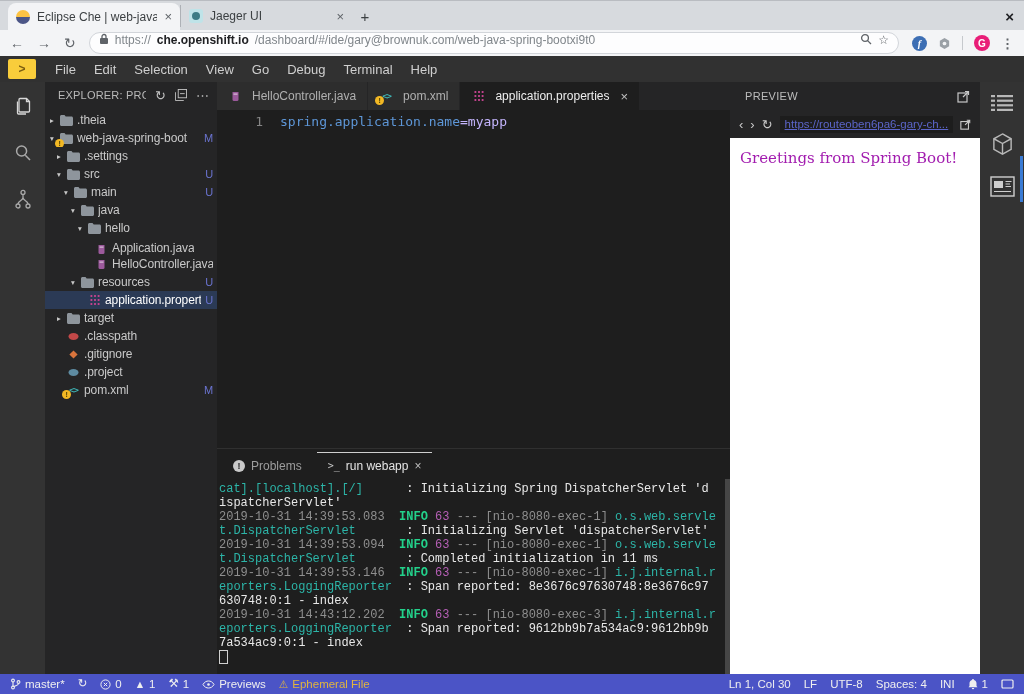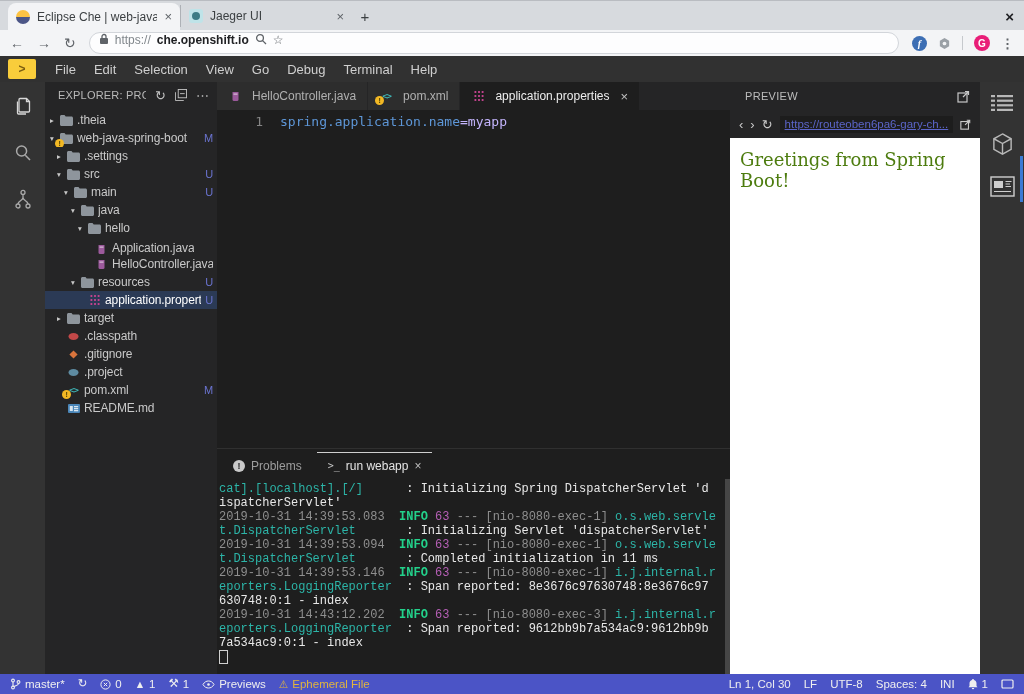--- a/index.html
+++ b/index.html
@@ -98,22 +98,22 @@
   .term-scroll{position:absolute;right:0;top:30px;width:5px;bottom:0;background:#464646}
   
   .previewcol{width:250px;flex:none;display:flex;flex-direction:column;background:#252526}
   .pv-header{height:28px;flex:none;display:flex;align-items:center;padding:0 10px 0 15px;
              font-size:11px;color:#bdbdbd;letter-spacing:.3px}
   .pv-open{margin-left:auto;display:flex}
   .pv-nav{height:28px;flex:none;display:flex;align-items:center;gap:7px;padding:0 9px;color:#cccccc}
   .pv-navic{font-size:13px;line-height:1;color:#c9c9c9}
   .pv-link{flex:1;font-size:11.5px;color:#5b65c9;text-decoration:underline;background:#1d1d1d;
            padding:2.5px 5px;white-space:nowrap;overflow:hidden}
-  .pv-content{flex:1;background:#ffffff;color:#4d7c0f;font-family:"DejaVu Serif",serif;
-              font-size:18px;padding:11px 10px;box-sizing:border-box}
+  .pv-content{flex:1;background:#ffffff;color:#a21caf;font-family:"DejaVu Serif",serif;
+              font-size:15px;padding:11px 10px;box-sizing:border-box}
   
   .statusbar{position:absolute;left:0;top:674px;width:1024px;height:20px;background:#4b54c6;
              color:#efefef;font-size:11.5px;display:flex;align-items:center;padding:0 10px;
              box-sizing:border-box;gap:6px}
   .sb-item{display:flex;align-items:center;gap:4px;white-space:nowrap}
   .sb-right{margin-left:auto;display:flex;gap:13px;align-items:center}
   .gold{color:#e2b53e}
   .glyph{line-height:1}
 </style>
 </head>
@@ -141,20 +141,21 @@
   <span class="navic">↻</span>
   <div class="urlbar">
     <span style="display:flex">
       <svg width="10" height="12" viewBox="0 0 10 12">
           <rect x="1" y="5" width="8" height="6" rx="1" fill="#5f6368"></rect>
           <path d="M3 5V3.5a2 2 0 0 1 4 0V5" fill="none" stroke="#5f6368" stroke-width="1.3"></path>
         </svg>
     </span>
     <span class="url-scheme">https://</span>
       <span class="url-host">che.openshift.io</span>
+      <span class="url-path">/dashboard/#/ide/gary@brownuk.com/web-java-spring-bootxi9t0</span>
     <span class="urlic" style="display:flex">
       <svg width="12" height="12" viewBox="0 0 12 12" fill="none" stroke="#5f6368" stroke-width="1.3">
           <circle cx="5" cy="5" r="3.4"></circle>
           <path d="M7.6 7.6L11 11"></path>
         </svg>
     </span>
     <span class="urlic">☆</span>
   </div>
   <div class="chromeicons">
     <span class="fedora">f</span>
@@ -376,33 +377,20 @@
           <span class="tlabel">.project</span>
         </div>
         <div class="trow" style="padding-left: 12px;">
           <span class="arrowslot"></span>
           <span class="ticon">
             <span style="color:#3fb6b6;font-size:9px;font-weight:bold;letter-spacing:-1px;font-family:'DejaVu Sans Mono',monospace">&lt;&gt;</span>
             <span class="warnbadge">!</span>
           </span>
           <span class="tlabel">pom.xml</span>
           <span class="dec">M</span>
-        </div>
-        <div class="trow" style="padding-left: 12px;">
-          <span class="arrowslot"></span>
-          <span class="ticon">
-            <svg width="12" height="9" viewBox="0 0 12 9">
-              <rect width="12" height="9" rx="1" fill="#4a86b8"></rect>
-              <rect x="1.8" y="2" width="3" height="5" fill="#d9e6f0"></rect>
-              <rect x="6" y="2" width="4.2" height="1.3" fill="#d9e6f0"></rect>
-              <rect x="6" y="4" width="4.2" height="1.3" fill="#d9e6f0"></rect>
-              <rect x="6" y="6" width="4.2" height="1.3" fill="#d9e6f0"></rect>
-            </svg>
-          </span>
-          <span class="tlabel">README.md</span>
         </div>
       </div>
   </div>
 
   <div class="editorcol">
     <div class="tabbar" id="etabs">
         <div class="etab">
           <span class="eiconwrap">
             <span class="ticon">
               <svg width="9" height="11" viewBox="0 0 9 11">

